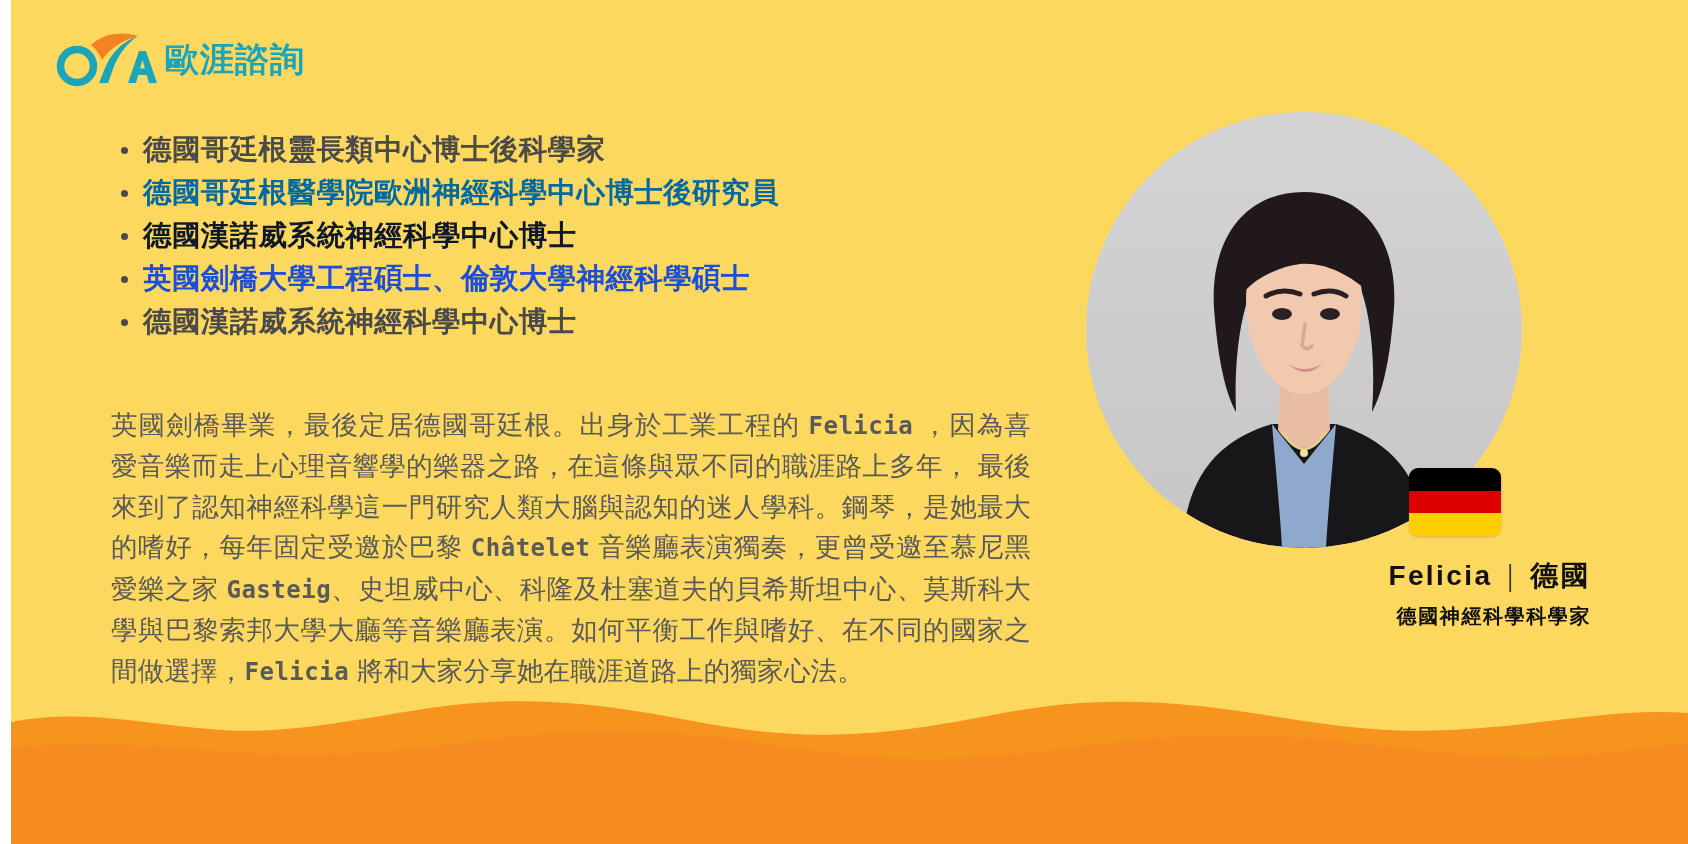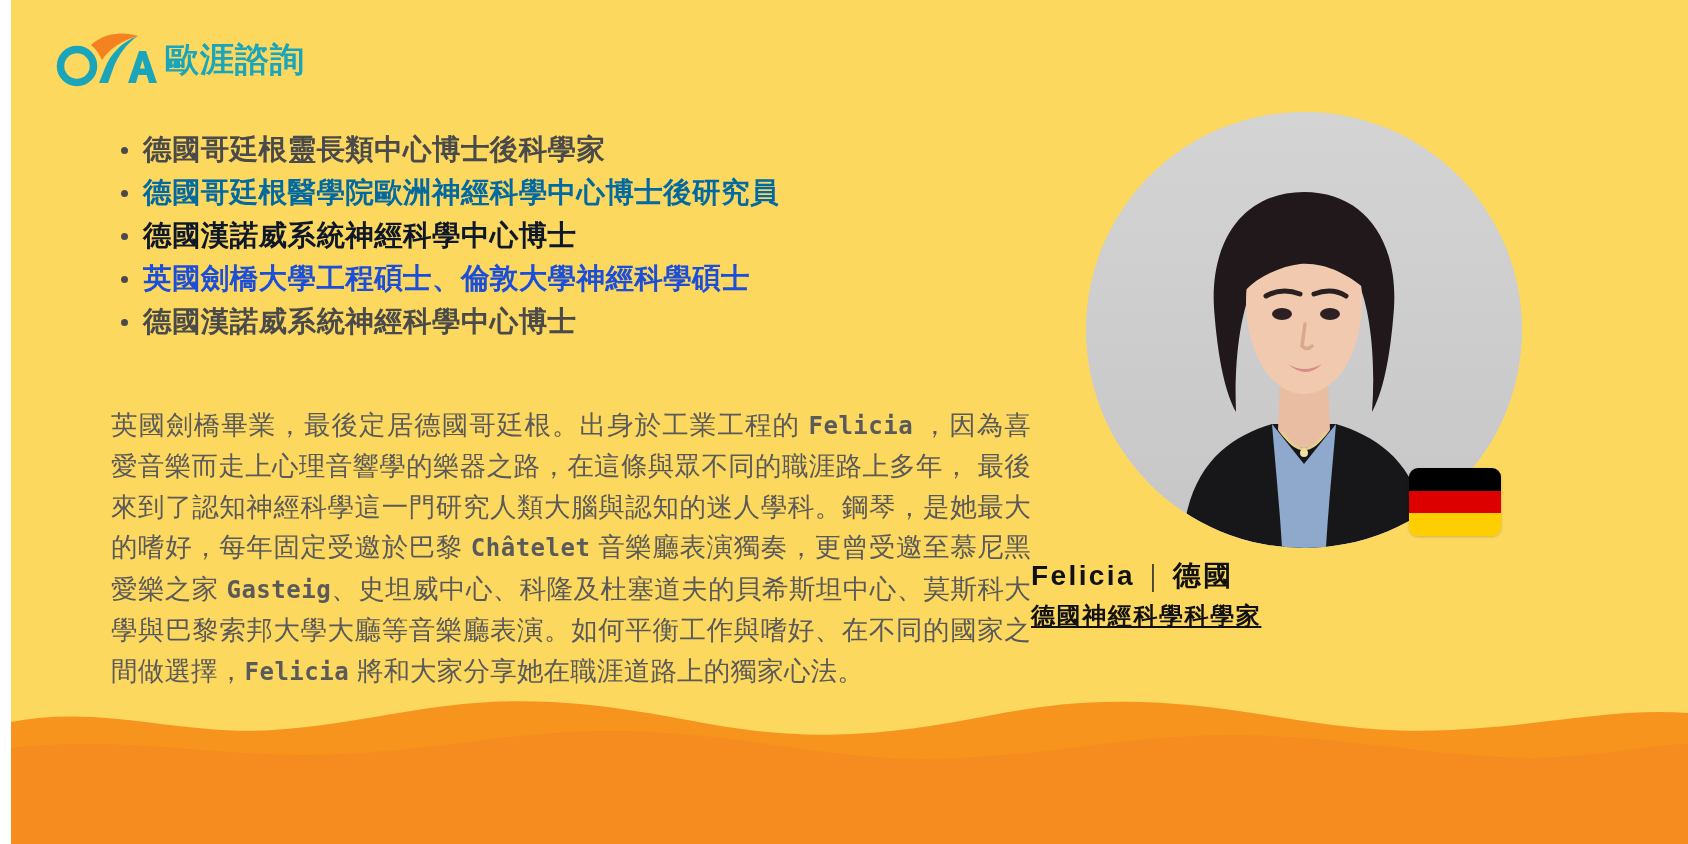--- a/index.html
+++ b/index.html
@@ -129,42 +129,41 @@
     box-shadow: 0 1px 3px rgba(0,0,0,0.18);
   }
   .flag-stripe { width: 100%; height: 33.3333%; }
 
   
   .caption {
     position: absolute;
     left: 1020px;
     top: 556px;
     width: 560px;
-    text-align: left;
+    text-align: right;
     color: #111111;
   }
   .caption-name {
     font-size: 28px;
     font-weight: bold;
     letter-spacing: 2.4px;
     line-height: 40px;
     white-space: nowrap;
   }
   .caption-name .divider {
     font-weight: normal;
     color: #333;
     padding: 0 4px;
   }
   .caption-role {
-    font-size: 24px;
+    font-size: 20px;
     font-weight: bold;
     letter-spacing: 1.6px;
     line-height: 40px;
     white-space: nowrap;
-    text-decoration: underline;
   }
   .caption-role-en {
     font-size: 27px;
     font-weight: bold;
     letter-spacing: 0.3px;
     line-height: 38px;
     white-space: nowrap;
   }
 </style>
 </head>

